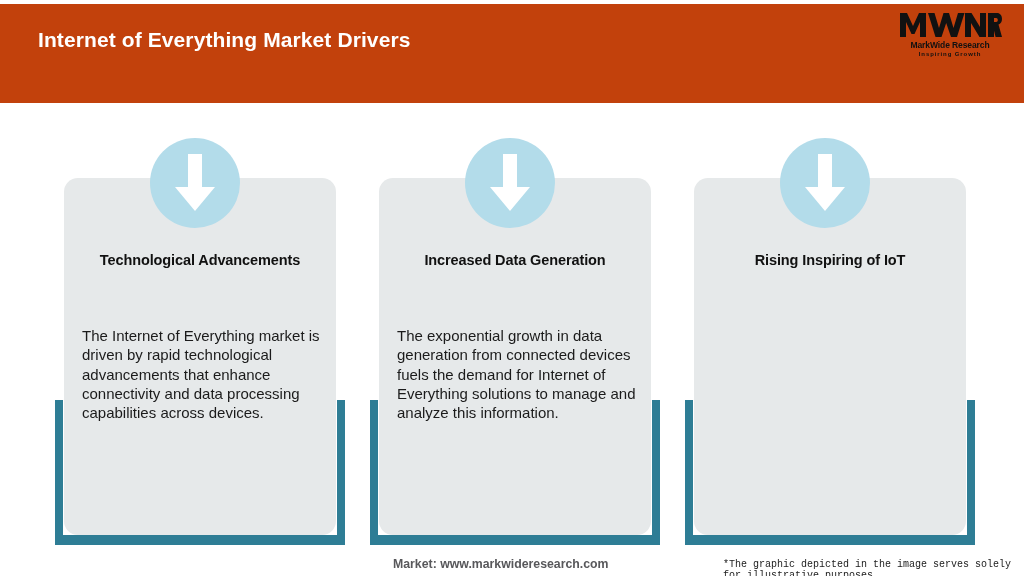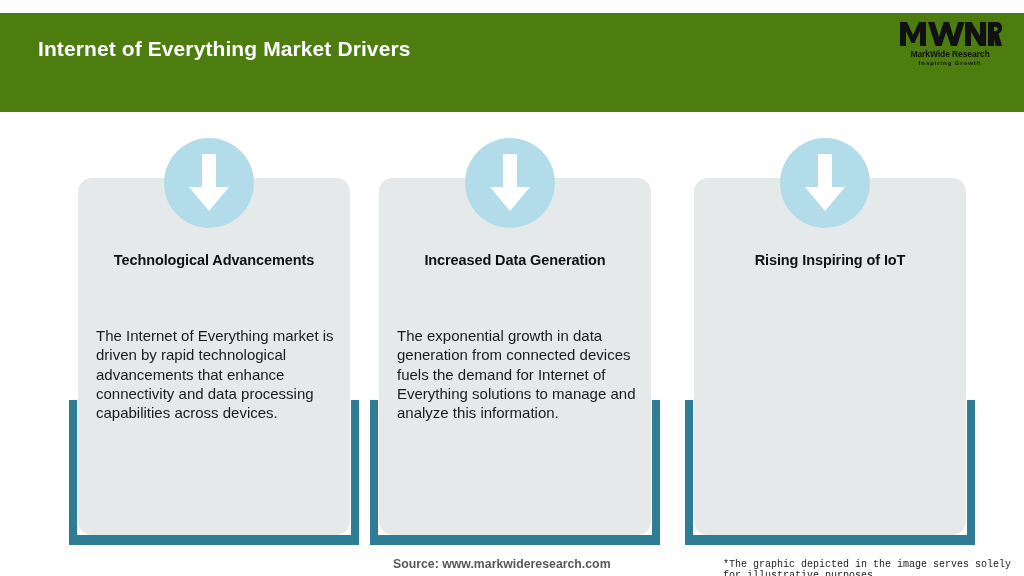--- a/index.html
+++ b/index.html
@@ -11,24 +11,24 @@
     width: 1024px;
     height: 576px;
     font-family: "Liberation Sans", sans-serif;
     overflow: hidden;
     position: relative;
   }
 
   
   .header {
     position: absolute;
-    left: 0; top: 13px;
+    left: 0; top: 4px;
     width: 1024px;
     height: 99px;
-    background: #4d7c0f;
+    background: #c2410c;
   }
   .header-title {
     position: absolute;
     left: 38px;
     top: 24px;
     font-size: 21px;
     font-weight: bold;
     color: #ffffff;
     letter-spacing: 0.1px;
   }
@@ -67,21 +67,21 @@
     left: 0; top: 0;
     width: 1024px;
     height: 576px;
   }
   .card-group {
     position: absolute;
     top: 178px;
     width: 290px;
     height: 367px;
   }
-  .card-group.g0 { left: 69px; }
+  .card-group.g0 { left: 55px; }
   .card-group.g1 { left: 370px; }
   .card-group.g2 { left: 685px; }
 
   
   .bracket {
     position: absolute;
     left: 0;
     top: 222px;          
     width: 290px;
     height: 145px;       
@@ -245,14 +245,14 @@
     </div>
     <div class="icon-circle">
       <svg width="42" height="58" viewBox="0 0 42 58" xmlns="http://www.w3.org/2000/svg" aria-hidden="true">
         <path d="M14 0 H28 V33 H41 L21 57 L1 33 H14 Z" fill="#ffffff"></path>
       </svg>
     </div>
   </div>
 
 </div>
 
-<div class="footer-source">Source: www.markwideresearch.com</div>
+<div class="footer-source">Market: www.markwideresearch.com</div>
 <div class="footer-note">*The graphic depicted in the image serves solely for illustrative purposes</div>
 
 </body></html>

